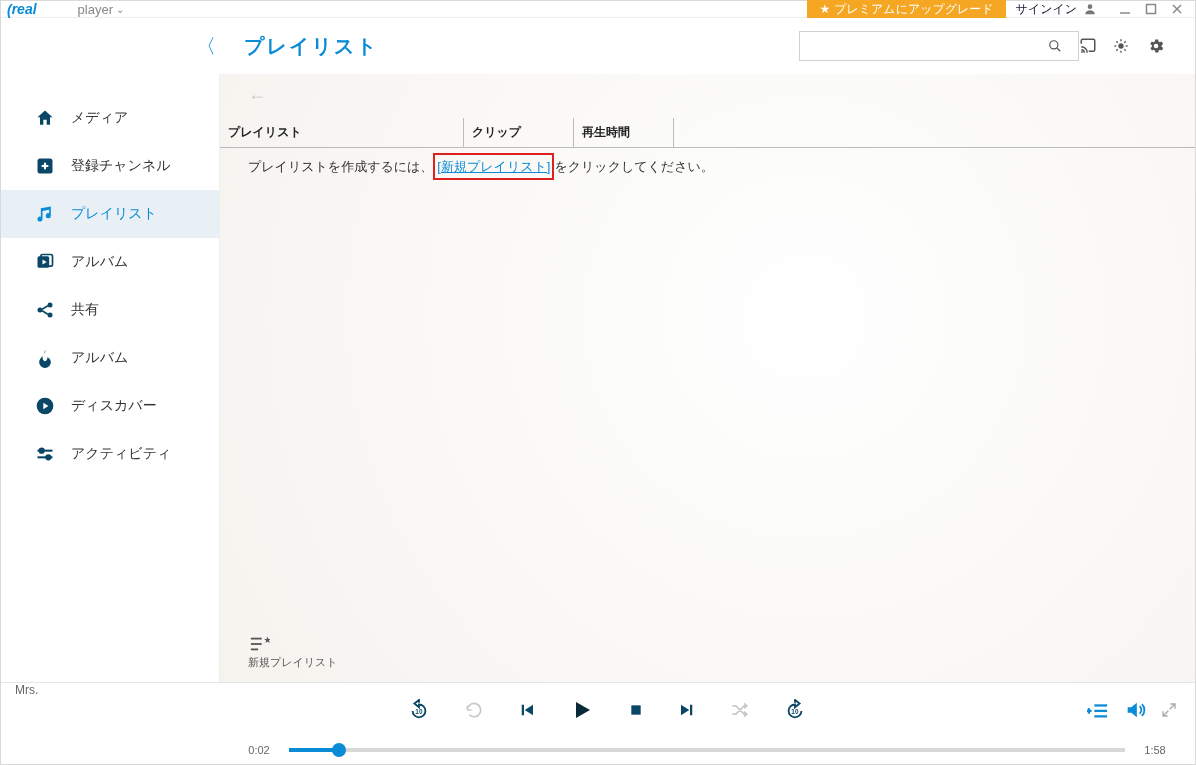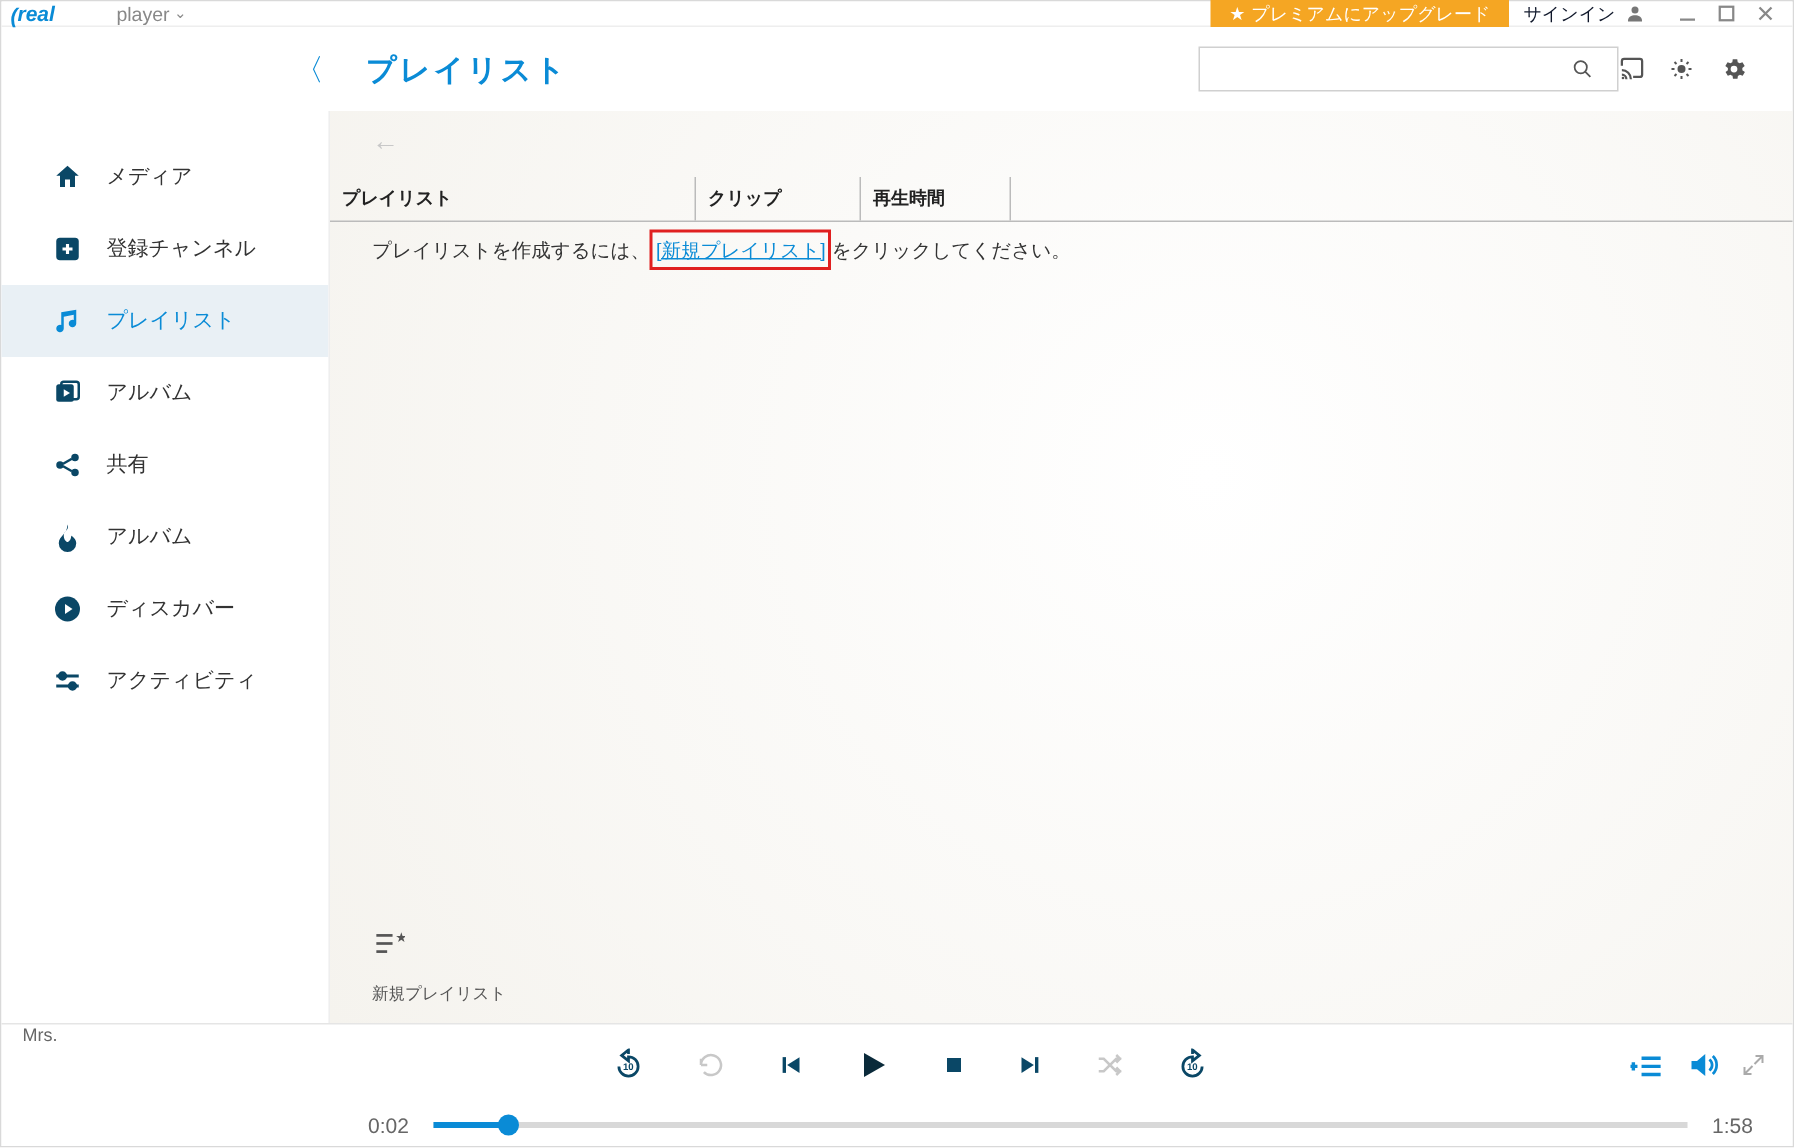--- a/index.html
+++ b/index.html
@@ -43,35 +43,35 @@
   .subnav .back-arrow { color:#c8c8c8; font-size:18px;}
   .table-header { display:flex; border-bottom:1px solid #bbb; margin-top:4px;}
   .th { font-size:12px; font-weight:bold; color:#222; padding:6px 0 6px 8px; border-right:1px solid #bbb;}
   .th.col1 { width:244px; padding-left:8px;}
   .th.col2 { width:110px;}
   .th.col3 { width:100px;}
   .empty-msg { font-size:13px; color:#333; padding:10px 0 0 28px;}
   .empty-msg .link { color:#0a8bd6; text-decoration:underline; border:2px solid #e02020; padding:4px 2px;}
   .bottom-tool { position:absolute; bottom:12px; left:28px; text-align:center; cursor:pointer;}
   .bottom-tool .bt-icon { font-size:18px; color:#555;}
-  .bottom-tool .bt-label { font-size:11px; color:#555; margin-top:17px;}
+  .bottom-tool .bt-label { font-size:11px; color:#555; margin-top:2px;}
   
   .playerbar { height:82px; border-top:1px solid #e5e5e5; background:#fff; display:flex; flex-direction:column;}
   .player-top { flex:1; display:flex; }
   .now-playing { width:218px; padding-left:14px; font-size:12px; color:#666; }
   .player-center { flex:1; display:flex; justify-content:center; align-items:center; gap:34px;}
   .pc-btn { color:#0a4766; font-size:18px; cursor:pointer;}
   .pc-btn.play { color:#0a2a3a; font-size:24px;}
   .pc-btn.refresh { color:#c8c8c8;}
   .pc-btn.shuffle { color:#c8c8c8;}
   .player-right { width:200px; display:flex; justify-content:flex-end; align-items:center; gap:14px; padding-right:18px;}
   .pr-btn { color:#0a8bd6; font-size:20px; cursor:pointer;}
   .pr-btn.expand { color:#aaa; font-size:16px;}
   .seek-row { height:28px; display:flex; align-items:center; padding:0 20px; margin-left:218px;}
-  .time { font-size:14px; color:#666; width:40px; text-align:center;}
+  .time { font-size:11px; color:#666; width:40px; text-align:center;}
   .seek { flex:1; height:4px; background:#d8d8d8; position:relative; margin:0 10px;}
   .seek .fill { position:absolute; left:0; top:0; bottom:0; width:6%; background:#0a8bd6;}
   .seek .knob { position:absolute; left:6%; top:50%; width:14px; height:14px; background:#0a8bd6; border-radius:50%; transform:translate(-50%,-50%);}
   svg { display:block; }
 </style>
 </head>
 <body>
 
 <div class="app">
 

